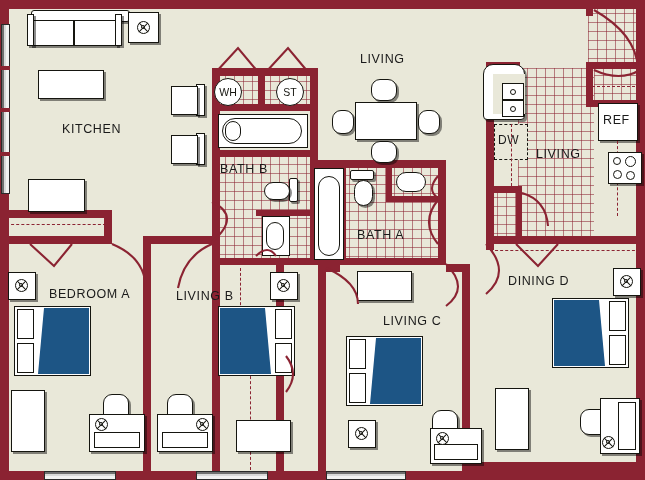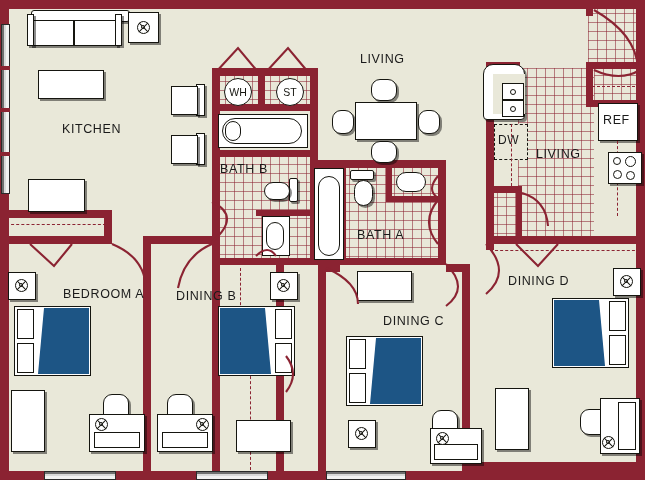--- a/index.html
+++ b/index.html
@@ -130,21 +130,21 @@
   <div class="obj shad" style="left:171px;top:86px;width:27px;height:29px;"></div>
   <div class="obj shad" style="left:196px;top:133px;width:9px;height:32px;"></div>
   <div class="obj shad" style="left:171px;top:135px;width:27px;height:29px;"></div>
 
   <div class="obj shad" style="left:355px;top:102px;width:62px;height:38px;"></div>
   <div class="objr shad" style="left:371px;top:79px;width:26px;height:22px;"></div>
   <div class="objr shad" style="left:371px;top:141px;width:26px;height:22px;"></div>
   <div class="objr shad" style="left:332px;top:110px;width:22px;height:24px;"></div>
   <div class="objr shad" style="left:418px;top:110px;width:22px;height:24px;"></div>
 
-  <div class="circ" style="left:224px;top:78px;width:28px;height:28px;">WH</div>
+  <div class="circ" style="left:214px;top:78px;width:28px;height:28px;">WH</div>
   <div class="circ" style="left:276px;top:78px;width:28px;height:28px;">ST</div>
 
   <div class="obj" style="left:218px;top:114px;width:90px;height:34px;"></div>
   <div class="objr" style="left:222px;top:118px;width:80px;height:26px;border-radius:13px;"></div>
   <div class="objr" style="left:225px;top:121px;width:16px;height:20px;border-radius:10px;"></div>
   <div class="objr shad" style="left:289px;top:178px;width:9px;height:24px;border-radius:2px;"></div>
   <div class="objr shad" style="left:264px;top:182px;width:26px;height:18px;border-radius:12px;"></div>
   <div class="obj" style="left:262px;top:216px;width:28px;height:40px;"></div>
   <div class="objr" style="left:266px;top:222px;width:18px;height:28px;border-radius:10px;"></div>
 
@@ -284,18 +284,18 @@
 
       <path d="M486 244 Q512 272 486 294"></path>
     </g>
   </svg>
 
   <div class="lbl" style="left:62px;top:122px;">KITCHEN</div>
   <div class="lbl" style="left:360px;top:52px;">LIVING</div>
   <div class="lbl" style="left:536px;top:147px;">LIVING</div>
   <div class="lbl" style="left:220px;top:162px;">BATH B</div>
   <div class="lbl" style="left:357px;top:228px;">BATH A</div>
-  <div class="lbl" style="left:63px;top:287px;">BEDROOM A</div>
-  <div class="lbl" style="left:176px;top:289px;">DINING B</div>
-  <div class="lbl" style="left:383px;top:314px;">DINING C</div>
+  <div class="lbl" style="left:49px;top:287px;">BEDROOM A</div>
+  <div class="lbl" style="left:176px;top:289px;">LIVING B</div>
+  <div class="lbl" style="left:383px;top:314px;">LIVING C</div>
   <div class="lbl" style="left:508px;top:274px;">DINING D</div>
 
 </div>
 
 </body></html>

